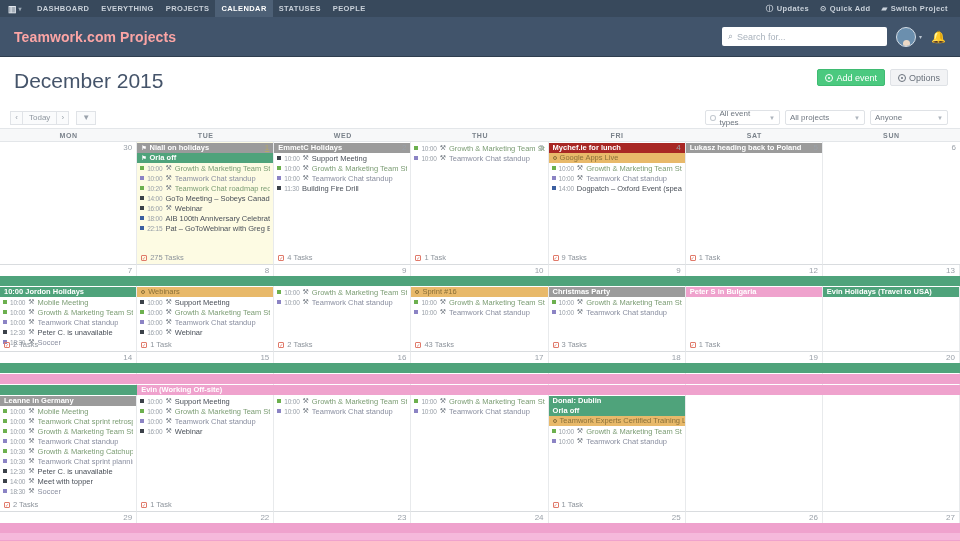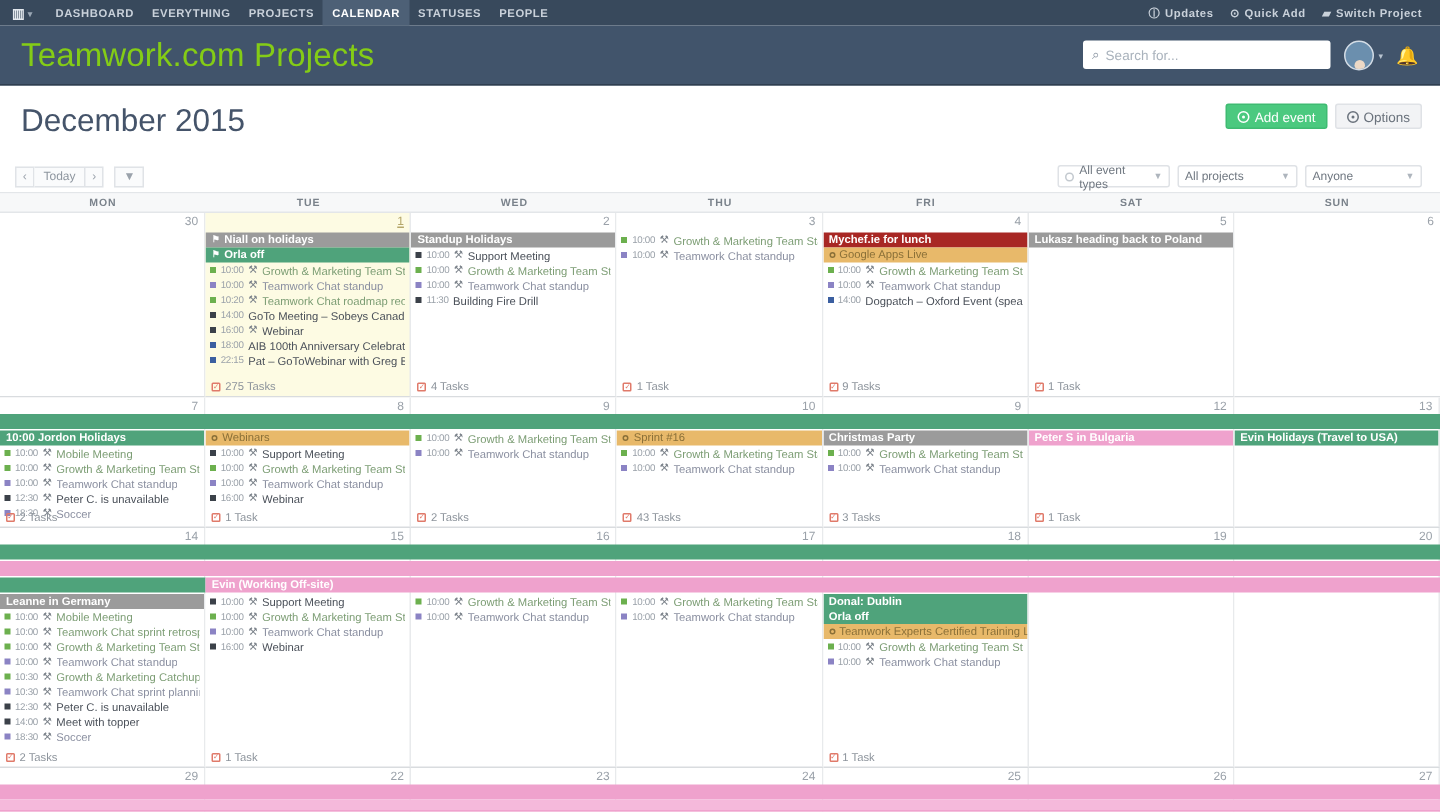--- a/index.html
+++ b/index.html
@@ -38,21 +38,21 @@
 
   
   .brandbar {
     height: 40px;
     background: #41546b;
     display:flex; align-items:center;
     padding: 0 14px;
     border-bottom: 1px solid #2f3e4f;
   }
   .brand-title {
-    color:#84cc16; font-size:22px; font-weight:normal; letter-spacing:.1px;
+    color:#fca5a5; font-size:14px; font-weight:bold; letter-spacing:.1px;
   }
   .brand-right { margin-left:auto; display:flex; align-items:center; gap:9px;}
   .searchbox {
     width:165px; height:19px; background:#fff; border-radius:2px;
     display:flex; align-items:center; padding:0 6px; gap:4px;
   }
   .searchbox .s-ic { color:#8b96a3; font-size:9px;}
   .searchbox input {
     border:0; outline:0; font-size:9px; color:#555; width:100%;
     font-family:"Liberation Sans", sans-serif; background:transparent;
@@ -125,21 +125,21 @@
   .cell {
     border-right:1px solid #e8eaec; border-bottom:1px solid #d9dcdf;
     position:relative; overflow:hidden; background:#fff;
   }
   .cell:last-child{border-right:0;}
   .cell.today { background:#fdfbe3; }
   .daynum {
     position:absolute; top:1px; right:4px; font-size:8px; color:#9aa1a9; z-index:3;
   }
   .daynum.hl { color:#b5a76a; text-decoration:underline;}
-  .evlist { position:absolute; left:0; right:0; top:13px; }
+  .evlist { position:absolute; left:0; right:0; top:1px; }
   .taskline {
     position:absolute; bottom:2px; left:4px; font-size:7.5px; color:#8d949c;
     display:flex; align-items:center; gap:3px;
   }
   .cbx { width:6px;height:6px;border:1px solid #e07a6a; color:#e07a6a; font-size:5px;
          display:inline-flex;align-items:center;justify-content:center;border-radius:1px;}
 
   
   .ev { display:flex; align-items:center; gap:3px; padding:0 3px; height:10px; font-size:7.5px;
         white-space:nowrap; overflow:hidden; }
@@ -331,21 +331,21 @@
           </div>
           <div class="taskline">
             <span class="cbx">✓</span>
             <span>275 Tasks</span>
           </div>
         </div>
         <div class="cell">
           <div class="daynum">2</div>
           <div class="evlist">
             <div class="bar grey">
-              <span>Standup Holidays</span>
+              <span>EmmetC Holidays</span>
             </div>
             <div class="ev black">
               <span class="dot"></span>
               <span class="t">10:00</span>
               <span class="wr">⚒</span>
               <span class="nm">Support Meeting</span>
             </div>
             <div class="ev green">
               <span class="dot"></span>
               <span class="t">10:00</span>

